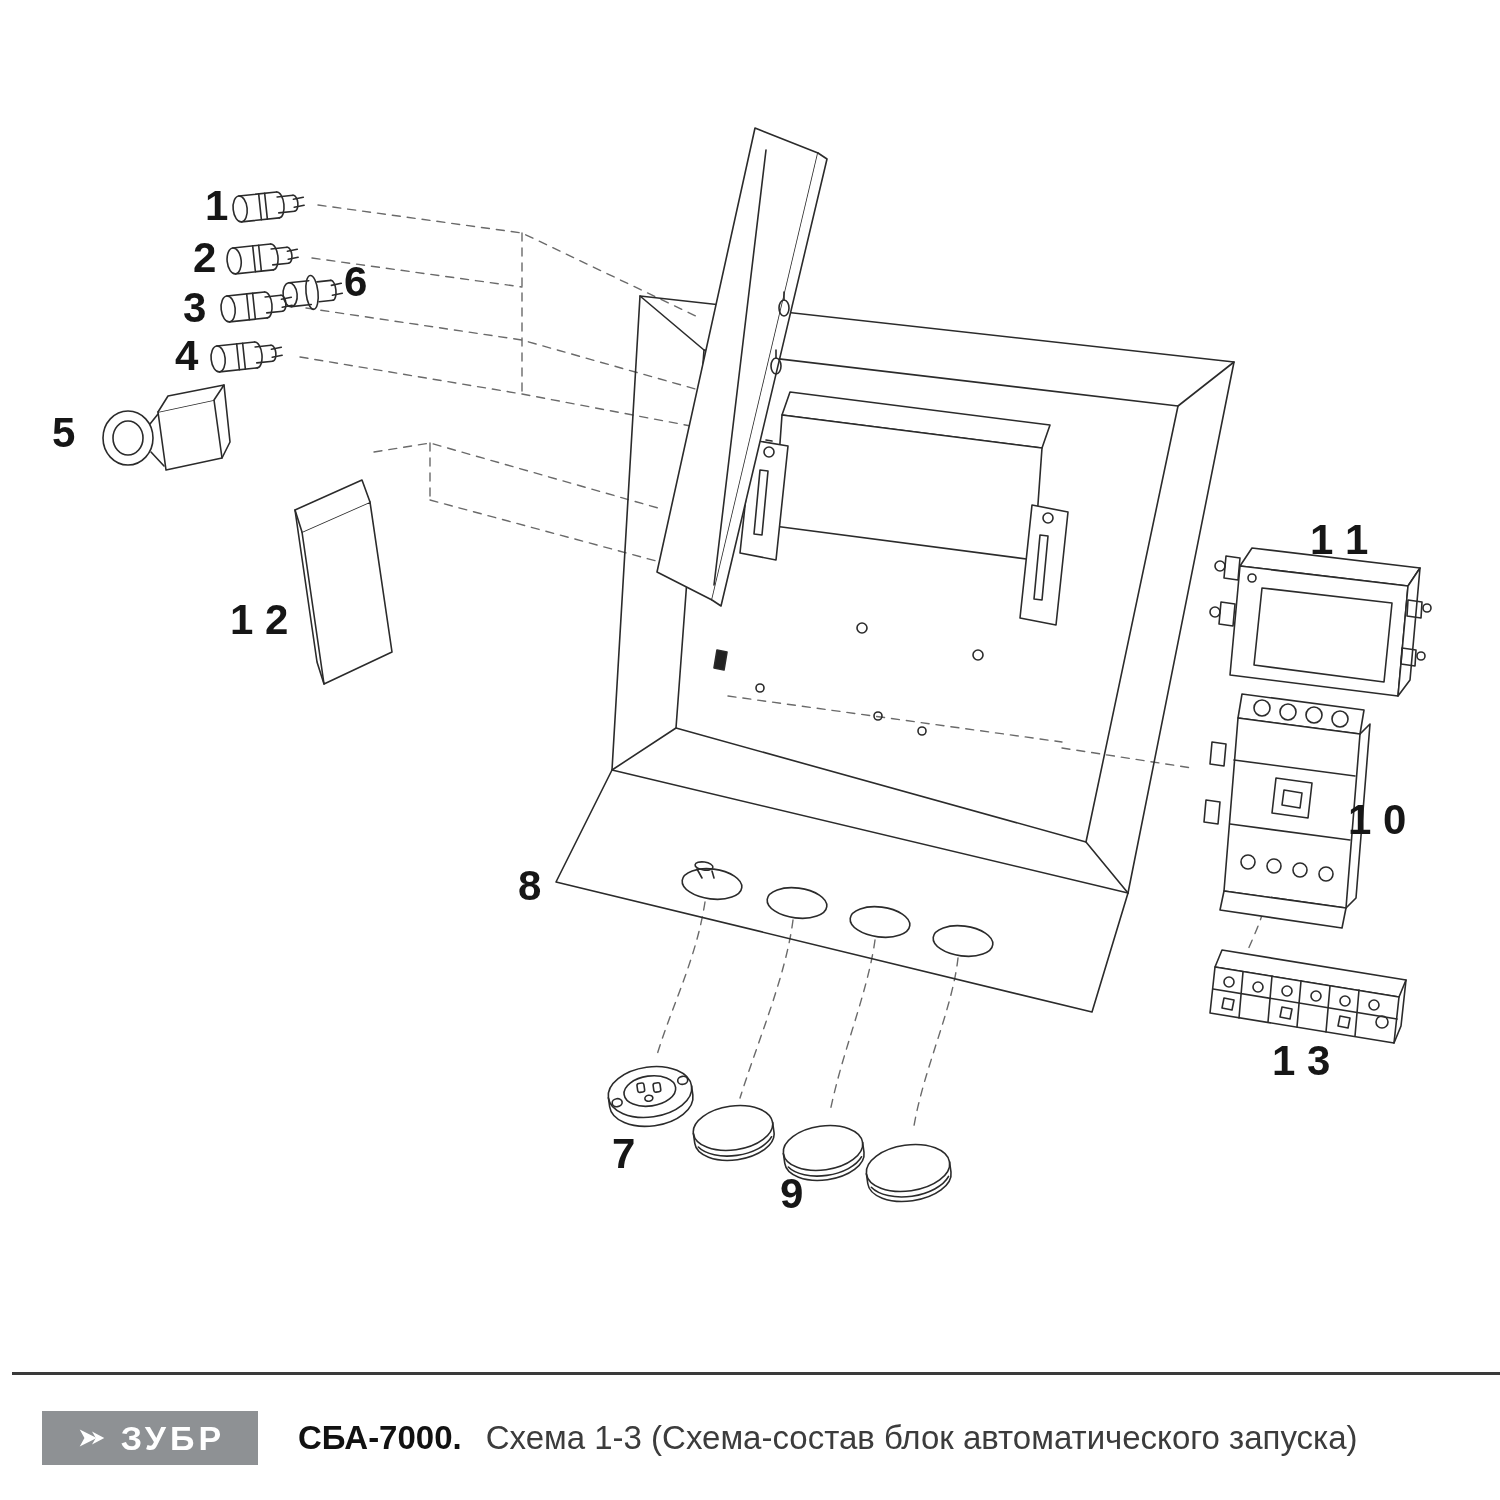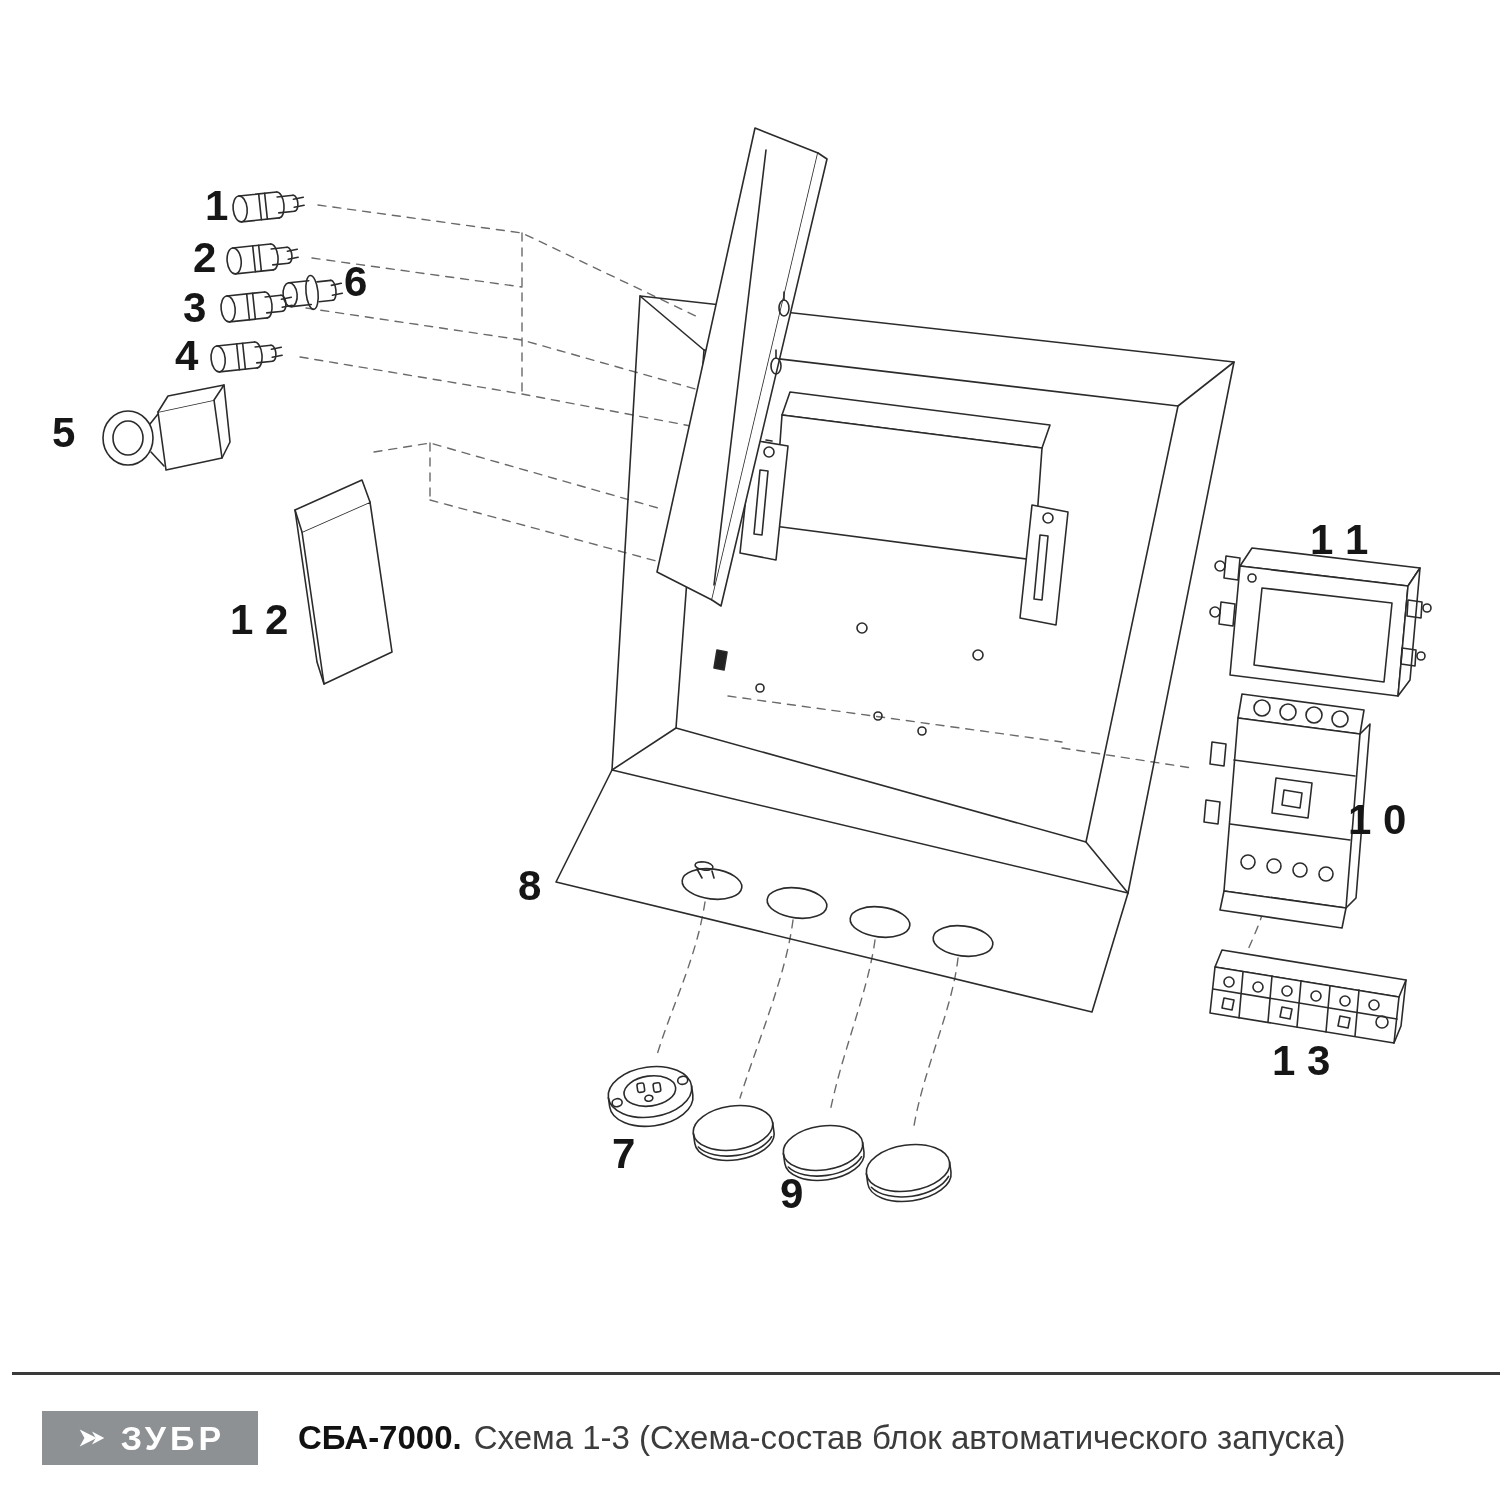--- a/index.html
+++ b/index.html
@@ -5,21 +5,21 @@
   html,body{margin:0;padding:0;background:#fff;}
   body{width:1500px;height:1500px;font-family:"Liberation Sans",sans-serif;overflow:hidden;}
   .page{position:relative;width:1500px;height:1500px;background:#fff;}
   svg.diagram{display:block;}
   .lbl{font-family:"Liberation Sans",sans-serif;font-size:42px;font-weight:600;fill:#161616;}
   .footer{position:absolute;left:12px;top:1372px;width:1500px;height:128px;border-top:3px solid #3a3a3a;
           box-sizing:border-box;display:flex;align-items:center;padding-left:30px;gap:40px;background:#fff;}
   .brand-badge{width:216px;height:54px;background:#8e9194;display:flex;align-items:center;justify-content:center;gap:12px;flex:0 0 auto;}
   .brand-text{color:#ffffff;font-weight:bold;font-size:34px;letter-spacing:4px;line-height:1;}
   .brand-icon{display:flex;align-items:center;}
-  .caption{display:flex;align-items:flex-start;gap:12px;white-space:nowrap;}
+  .caption{display:flex;align-items:flex-start;gap:24px;white-space:nowrap;}
   .model{font-weight:bold;font-size:33px;color:#111;}
   .subtitle{font-weight:400;font-size:33px;color:#3c3c3c;}
 </style>
 </head>
 <body>
 
 <div class="page">
 
 <svg class="diagram" width="1500" height="1372" viewBox="0 0 1500 1372">
 

